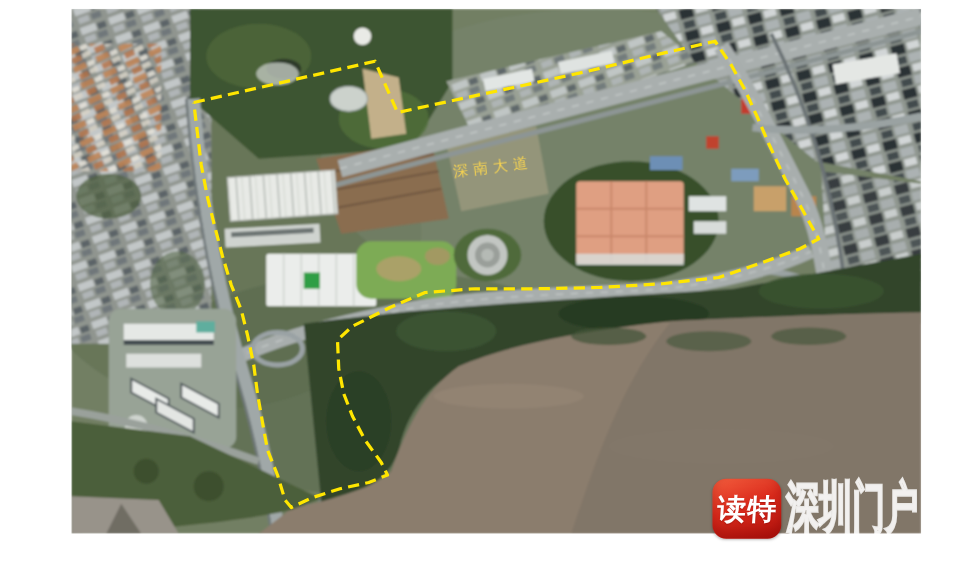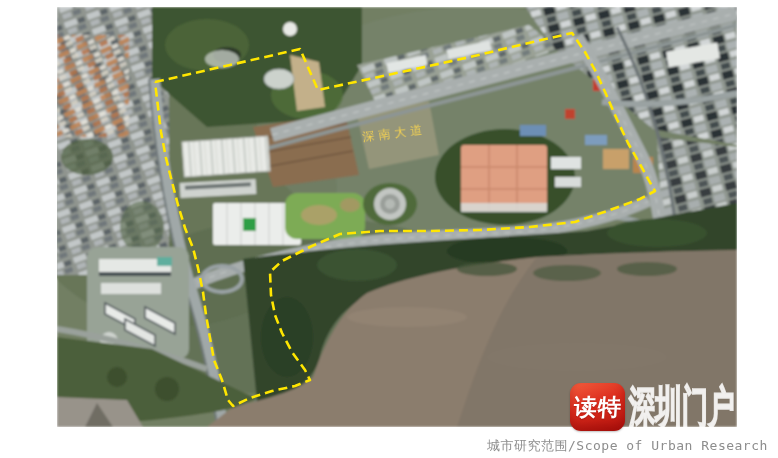--- a/index.html
+++ b/index.html
@@ -221,14 +221,13 @@
     </div>
 
     <div class="wm">
       <div class="wm-logo">
         <span>读特</span>
       </div>
       <div class="wm-portal">深圳门户</div>
     </div>
   </div>
 
-  <div class="caption">城市研究范围/Scope of Urban Research</div>
 </div>
 
 </body></html>

